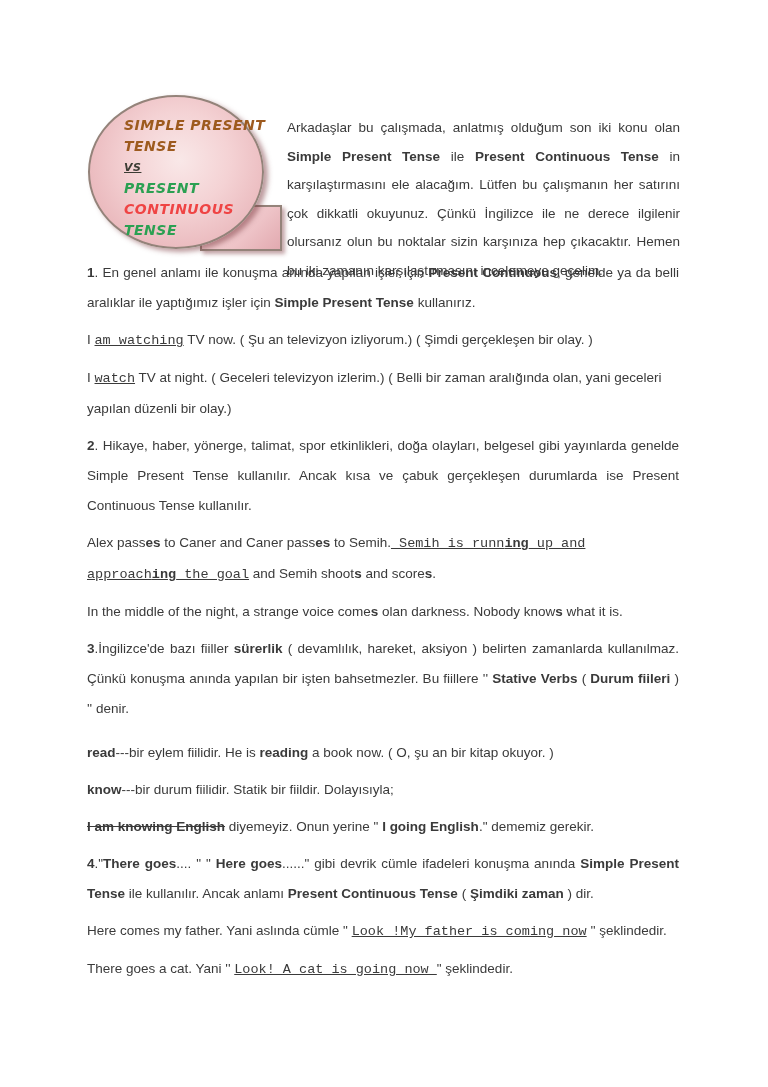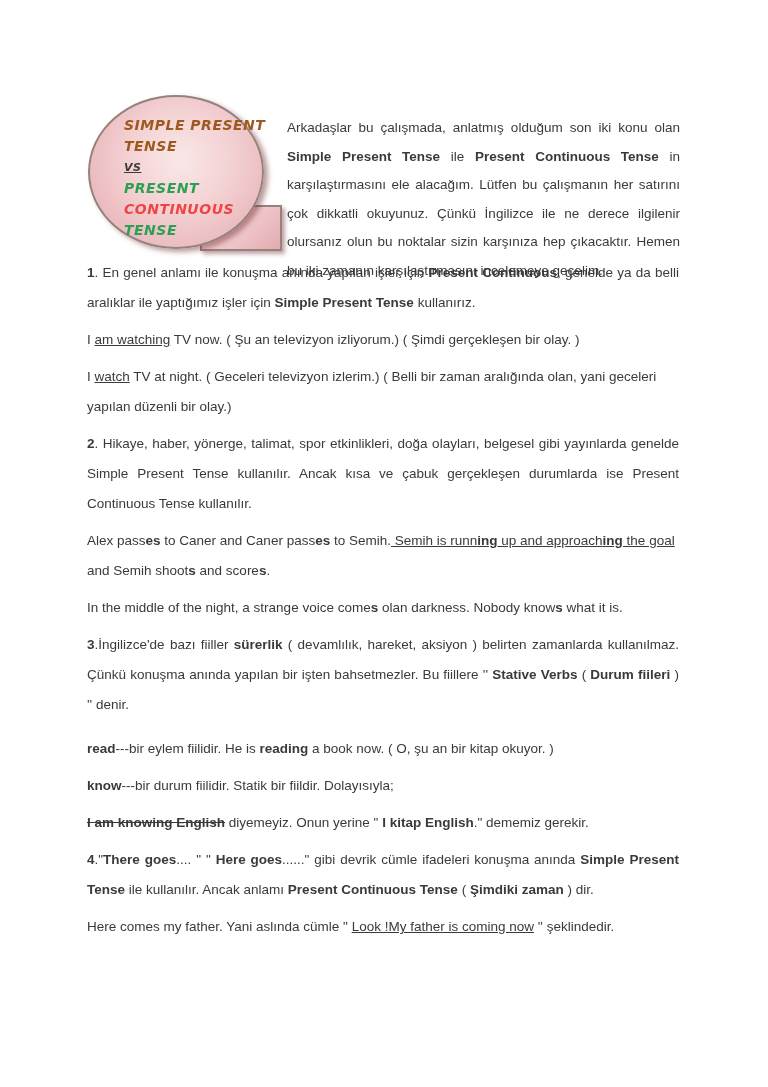--- a/index.html
+++ b/index.html
@@ -43,21 +43,21 @@
   }
   
   .content{
     position:absolute;left:87px;top:258px;width:592px;
     font-size:13.5px;line-height:30px;
   }
   .block{margin:0 0 7px 0;}
   .block.just{text-align:justify;}
   .block.gap-top{margin-top:14px;}
   .b{font-weight:bold;}
-  .u{text-decoration:underline;}
+  .u{text-decoration:underline;font-family:Liberation Mono, monospace;}
   .st{text-decoration:line-through;}
   .b.st{text-decoration:line-through;}
 </style>
 </head>
 <body>
 
 <div class="page">
 
   <div class="bubble">
     <div class="bubble-tail"></div>
@@ -77,18 +77,19 @@
   <div class="content">
     <p class="block just"><span class="b">1</span><span>. En genel anlamı ile konuşma anında yapılan işler için </span><span class="b">Present Continuous</span><span>, genelde ya da belli aralıklar ile yaptığımız işler için </span><span class="b">Simple Present Tense</span><span> kullanırız.</span></p>
     <p class="block"><span>I </span><span class="u">am watching</span><span> TV now. ( Şu an televizyon izliyorum.) ( Şimdi gerçekleşen bir olay. )</span></p>
     <p class="block"><span>I </span><span class="u">watch</span><span> TV at night. ( Geceleri televizyon izlerim.) ( Belli bir zaman aralığında olan, yani geceleri yapılan düzenli bir olay.)</span></p>
     <p class="block just"><span class="b">2</span><span>. Hikaye, haber, yönerge, talimat, spor etkinlikleri, doğa olayları, belgesel gibi yayınlarda genelde Simple Present Tense kullanılır. Ancak kısa ve çabuk gerçekleşen durumlarda ise Present Continuous Tense kullanılır.</span></p>
     <p class="block"><span>Alex pass</span><span class="b">es</span><span> to Caner and Caner pass</span><span class="b">es</span><span> to Semih.</span><span class="u"> Semih is runn</span><span class="b u">ing</span><span class="u"> up and approach</span><span class="b u">ing</span><span class="u"> the goal</span><span> and Semih shoot</span><span class="b">s</span><span> and score</span><span class="b">s</span><span>.</span></p>
     <p class="block"><span>In the middle of the night, a strange voice come</span><span class="b">s</span><span> olan darkness. Nobody know</span><span class="b">s</span><span> what it is.</span></p>
     <p class="block just"><span class="b">3</span><span>.İngilizce'de bazı fiiller </span><span class="b">sürerlik</span><span> ( devamlılık, hareket, aksiyon ) belirten zamanlarda kullanılmaz. Çünkü konuşma anında yapılan bir işten bahsetmezler. Bu fiillere '' </span><span class="b">Stative Verbs</span><span> ( </span><span class="b">Durum fiileri</span><span> ) '' denir.</span></p>
     <p class="block gap-top"><span class="b">read</span><span>---bir eylem fiilidir. He is </span><span class="b">reading</span><span> a book now. ( O, şu an bir kitap okuyor. )</span></p>
     <p class="block"><span class="b">know</span><span>---bir durum fiilidir. Statik bir fiildir. Dolayısıyla;</span></p>
-    <p class="block"><span class="b st">I am knowing English</span><span> diyemeyiz. Onun yerine " </span><span class="b">I kitap English</span><span>." dememiz gerekir.</span></p>
+    <p class="block"><span class="b st">I am knowing English</span><span> diyemeyiz. Onun yerine " </span><span class="b">I going English</span><span>." dememiz gerekir.</span></p>
     <p class="block just"><span class="b">4</span><span>."</span><span class="b">There goes</span><span>....  "  " </span><span class="b">Here goes</span><span>......" gibi devrik cümle ifadeleri konuşma anında </span><span class="b">Simple Present Tense</span><span> ile kullanılır. Ancak anlamı </span><span class="b">Present Continuous Tense</span><span> ( </span><span class="b">Şimdiki zaman</span><span> ) dir.</span></p>
     <p class="block"><span>Here comes my father. Yani aslında cümle " </span><span class="u">Look !My father is coming now</span><span> '' şeklindedir.</span></p>
+    <p class="block"><span>There goes a cat. Yani '' </span><span class="u">Look! A cat is going now </span><span>" şeklindedir.</span></p>
   </div>
 
 </div>
 
 </body></html>

